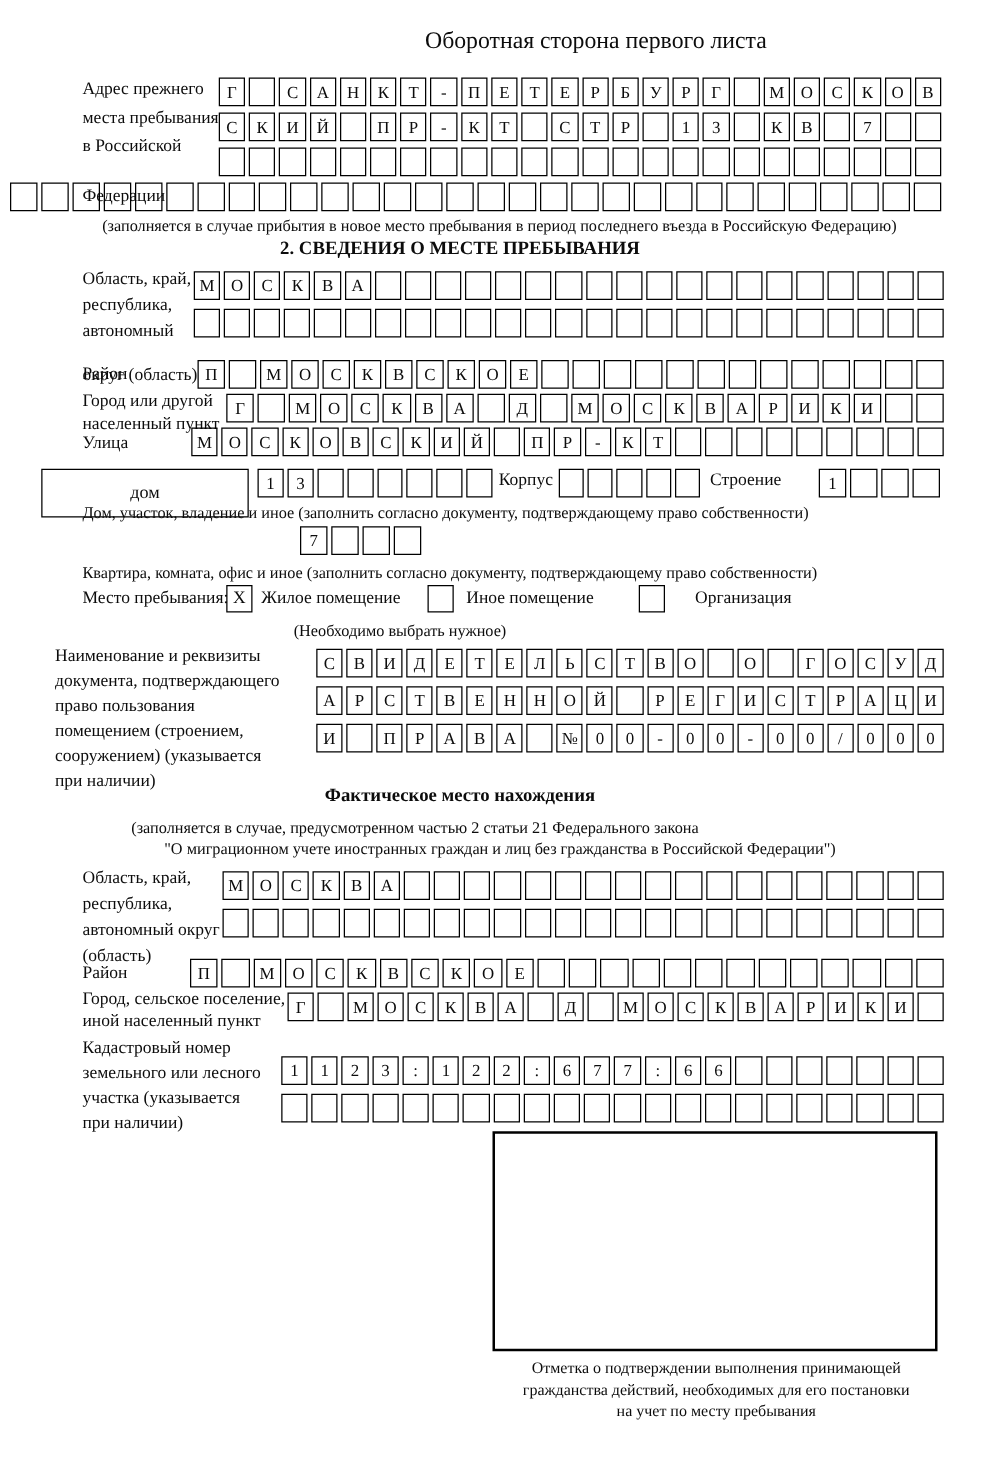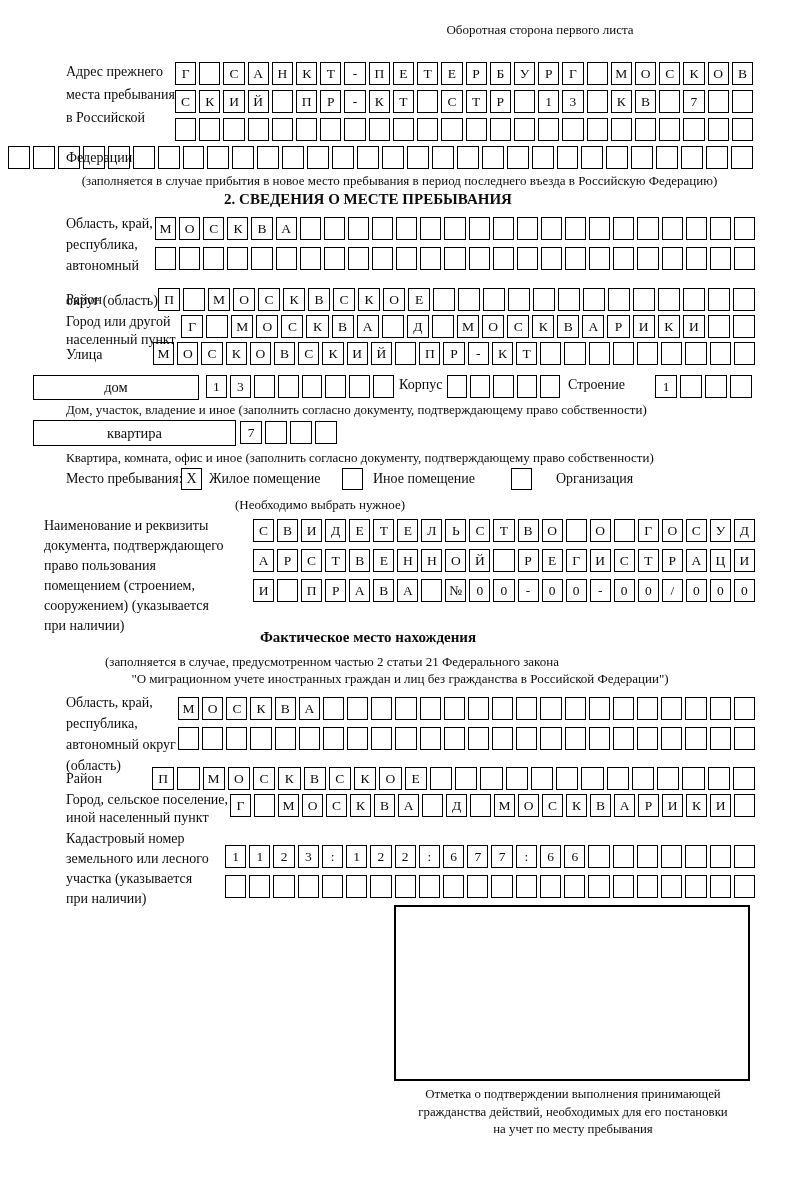--- a/index.html
+++ b/index.html
@@ -18,21 +18,21 @@
   .chk{position:absolute;width:21px;height:22px;border:1.7px solid #000;box-sizing:border-box;
        display:flex;align-items:center;justify-content:center;font-size:14px;}
   .stamp{position:absolute;border:2px solid #000;box-sizing:border-box;background:#fff;}
   .stampcap{position:absolute;text-align:center;font-size:12.8px;line-height:17.5px;}
 </style>
 </head>
 <body>
 
 <div class="page">
 
-  <div class="lbl" style="left:340px;top:22px;width:400px;text-align:center;font-size:13px">Оборотная сторона первого листа</div>
+  <div class="lbl" style="left:340px;top:22px;width:400px;text-align:left;font-size:19px">Оборотная сторона первого листа</div>
 
   <div class="lbl" style="left:66px;top:64px">Адрес прежнего</div>
   <div class="lbl" style="left:66px;top:87px">места пребывания</div>
   <div class="lbl" style="left:66px;top:110px">в Российской</div>
   <div class="lbl" style="left:66px;top:150px">Федерации</div>
   <div class="cellrow" style="left: 175px; top: 62px; width: 578px; grid-template-columns: repeat(24, 1fr);">
       <span class="cell">Г</span>
       <span class="cell"></span>
       <span class="cell">С</span>
       <span class="cell">А</span>
@@ -282,21 +282,21 @@
       <span class="cell"></span>
       <span class="cell"></span>
       <span class="cell"></span>
       <span class="cell"></span>
       <span class="cell"></span>
       <span class="cell"></span>
       <span class="cell"></span>
       <span class="cell"></span>
     </div>
 
-  <div class="wbox" style="left:33px;top:375px;width:166px;height:25px">дом</div>
+  <div class="wbox" style="left:33px;top:375px;width:166px;height:39px">дом</div>
   <div class="cellrow" style="left: 206px; top: 375px; width: 188px; grid-template-columns: repeat(8, 1fr);">
       <span class="cell">1</span>
       <span class="cell">3</span>
       <span class="cell"></span>
       <span class="cell"></span>
       <span class="cell"></span>
       <span class="cell"></span>
       <span class="cell"></span>
       <span class="cell"></span>
     </div>
@@ -310,21 +310,20 @@
     </div>
   <div class="lbl" style="left:568px;top:377px">Строение</div>
   <div class="cellrow" style="left: 655px; top: 375px; width: 97px; grid-template-columns: repeat(4, 1fr);">
       <span class="cell">1</span>
       <span class="cell"></span>
       <span class="cell"></span>
       <span class="cell"></span>
     </div>
   <div class="cap" style="left:66px;top:402px">Дом, участок, владение и иное (заполнить согласно документу, подтверждающему право собственности)</div>
 
-  <div class="wbox" style="left:33px;top:420px;width:203px;height:26px">квартира</div>
   <div class="cellrow" style="left: 240px; top: 421px; width: 97px; grid-template-columns: repeat(4, 1fr);">
       <span class="cell">7</span>
       <span class="cell"></span>
       <span class="cell"></span>
       <span class="cell"></span>
     </div>
   <div class="cap" style="left:66px;top:450px">Квартира, комната, офис и иное (заполнить согласно документу, подтверждающему право собственности)</div>
 
   <div class="lbl" style="left:66px;top:471px">Место пребывания:</div>
   <div class="chk" style="left:181px;top:468px">X</div>

